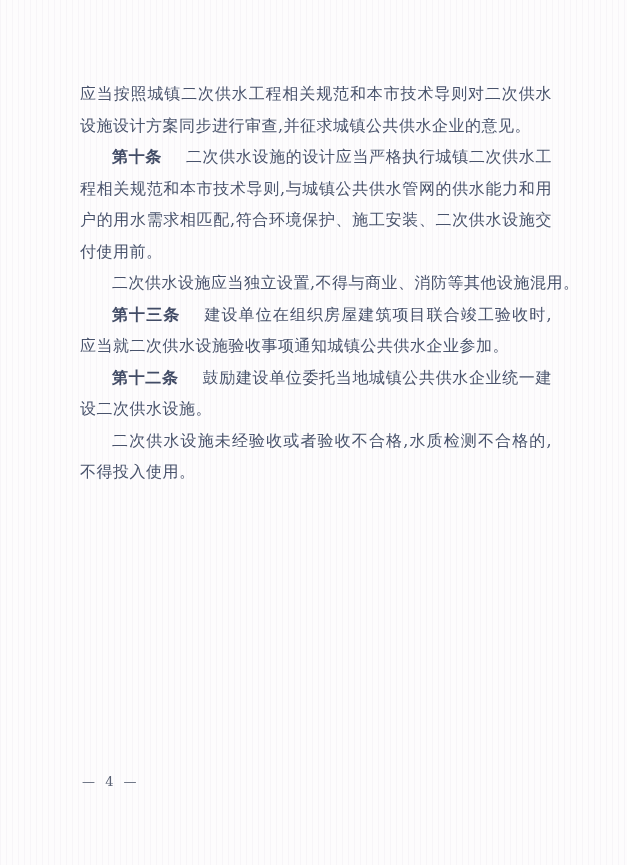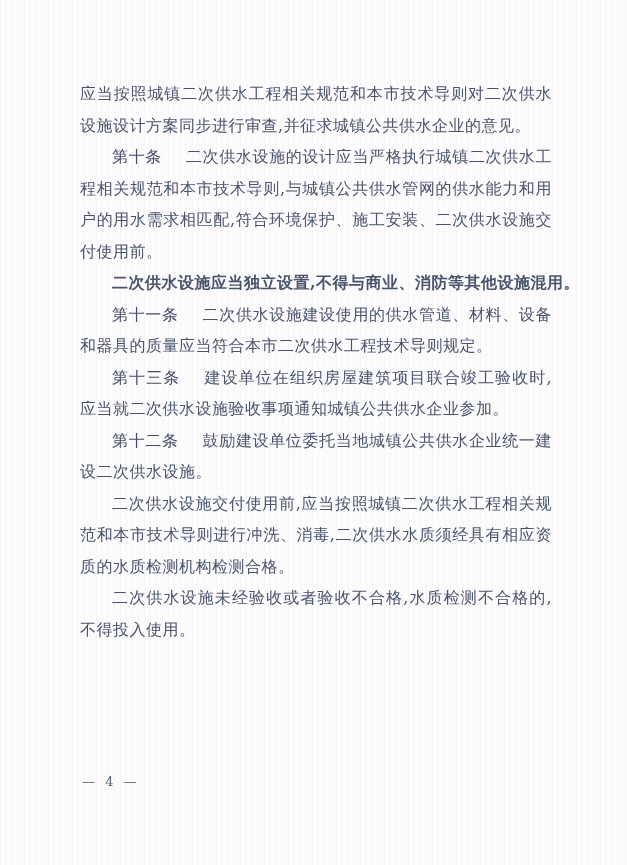--- a/index.html
+++ b/index.html
@@ -41,24 +41,23 @@
     letter-spacing: 0.5px;
     color: #49536c;
     text-align: justify;
   }
   .content p.indent {
     text-indent: 2em;
   }
   .content p.oneline {
     white-space: nowrap;
     text-align: center;
-    font-weight: bold;
   }
   .term {
-    font-weight: normal;
+    font-weight: bold;
     color: #424c66;
     margin-right: 1.5em;
   }
   .term:empty {
     display: none;
   }
   .footer {
     position: absolute;
     left: 82px;
     top: 774px;
@@ -75,29 +74,23 @@
     <p>
       <span>应当按照城镇二次供水工程相关规范和本市技术导则对二次供水设施设计方案同步进行审查,并征求城镇公共供水企业的意见。</span>
     </p>
     <p class="indent">
       <b class="term">第十条</b><span>二次供水设施的设计应当严格执行城镇二次供水工程相关规范和本市技术导则,与城镇公共供水管网的供水能力和用户的用水需求相匹配,符合环境保护、施工安装、二次供水设施交付使用前。</span>
     </p>
     <p class="indent oneline">
       <span>二次供水设施应当独立设置,不得与商业、消防等其他设施混用。</span>
     </p>
     <p class="indent">
-      <b class="term">第十一条</b><span>二次供水设施建设使用的供水管道、材料、设备和器具的质量应当符合本市二次供水工程技术导则规定。</span>
-    </p>
-    <p class="indent">
       <b class="term">第十三条</b><span>建设单位在组织房屋建筑项目联合竣工验收时,应当就二次供水设施验收事项通知城镇公共供水企业参加。</span>
     </p>
     <p class="indent">
       <b class="term">第十二条</b><span>鼓励建设单位委托当地城镇公共供水企业统一建设二次供水设施。</span>
-    </p>
-    <p class="indent">
-      <span>二次供水设施交付使用前,应当按照城镇二次供水工程相关规范和本市技术导则进行冲洗、消毒,二次供水水质须经具有相应资质的水质检测机构检测合格。</span>
     </p>
     <p class="indent">
       <span>二次供水设施未经验收或者验收不合格,水质检测不合格的,不得投入使用。</span>
     </p>
   </div>
   <div class="footer">— 4 —</div>
 </div>
 
 </body></html>

